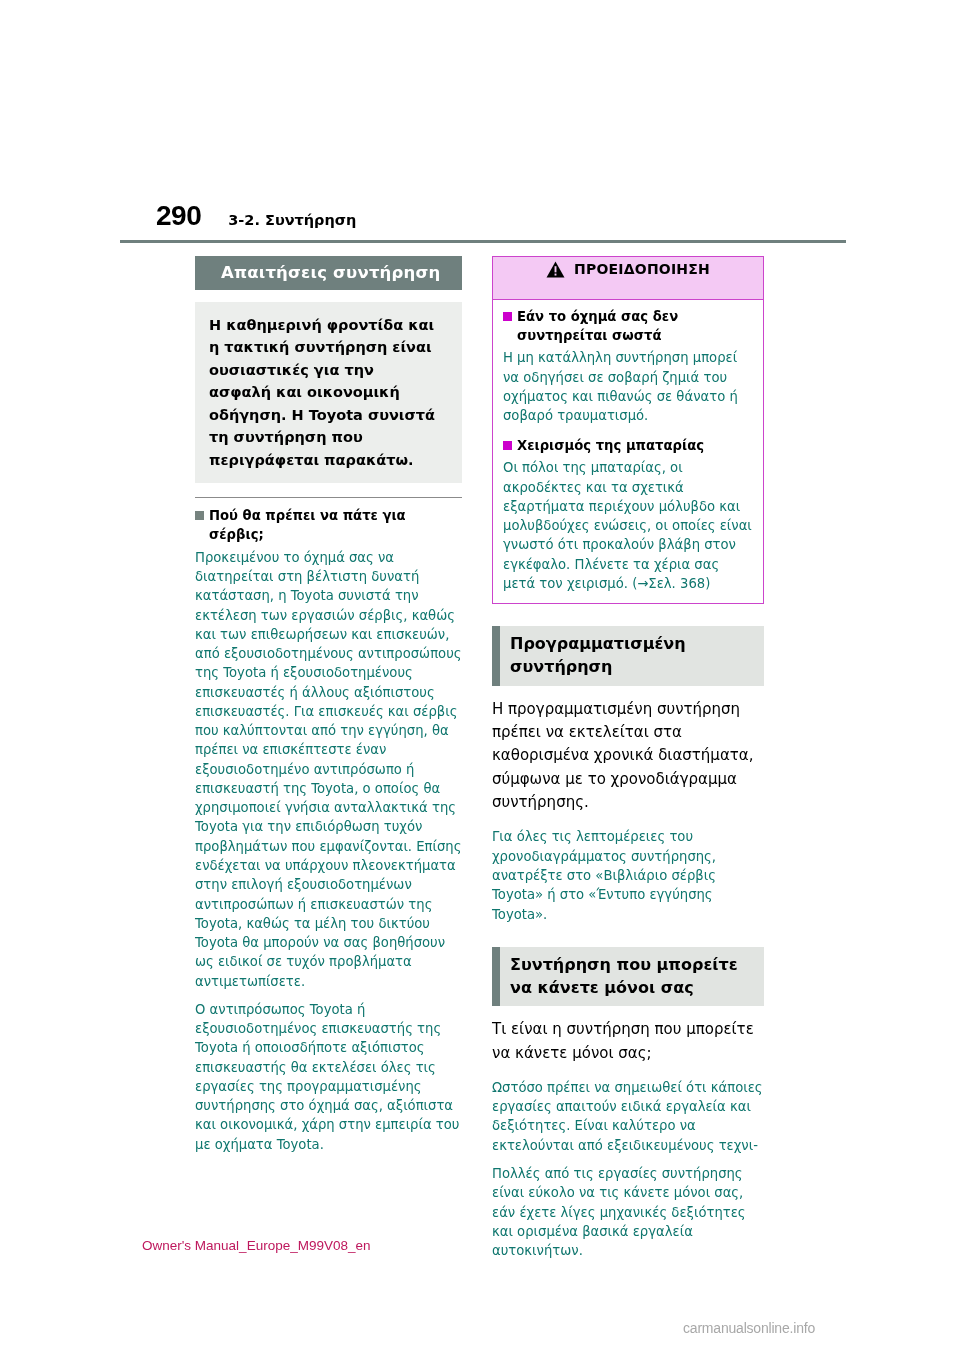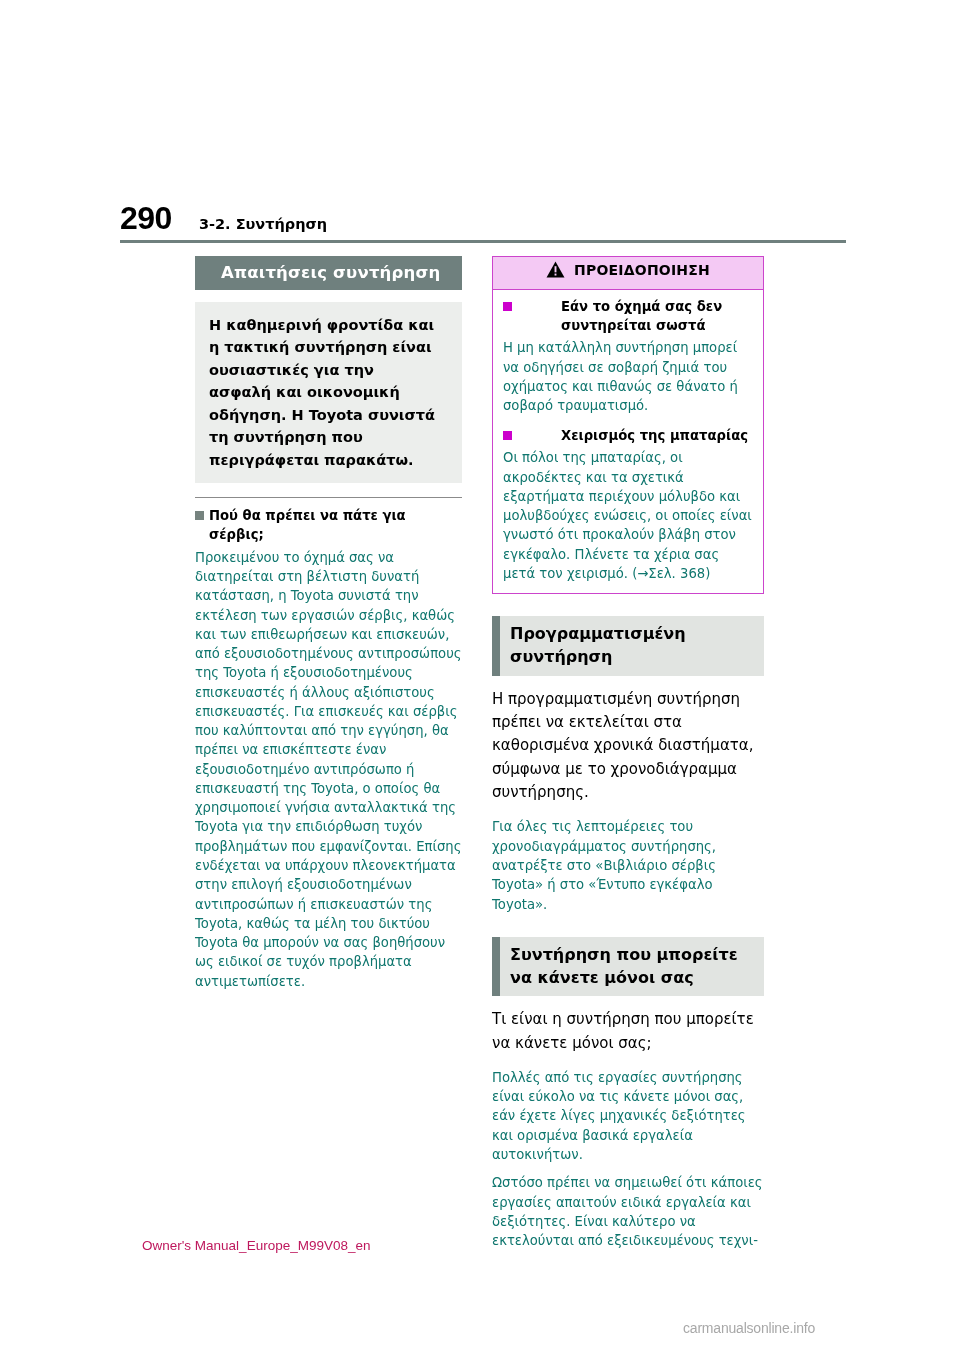--- a/index.html
+++ b/index.html
@@ -21,23 +21,24 @@
     position: absolute;
     left: 120px;
     top: 200px;
     width: 726px;
     display: flex;
     align-items: baseline;
   }
   #page-number {
     font-family: "Liberation Sans", sans-serif;
     font-weight: bold;
-    font-size: 32px;
+    font-size: 28px;
     letter-spacing: -0.5px;
     color: #000;
+    margin-left: 36px;
   }
   #section-title {
     font-family: "DejaVu Sans", sans-serif;
     font-weight: bold;
     font-size: 14.5px;
     margin-left: 27px;
     color: #000;
   }
   #header-rule {
     position: absolute;
@@ -128,41 +129,41 @@
 
   
   .warn-box {
     border: 1.5px solid #cc44cc;
     box-sizing: border-box;
   }
   .warn-head {
     background: #f4c9f4;
     border-bottom: 1.5px solid #cc44cc;
     display: flex;
-    align-items: flex-end;
+    align-items: flex-start;
     justify-content: center;
-    padding: 4px 0 11px 0;
+    padding: 4px 0 21px 0;
   }
   .warn-tri {
     width: 19px;
     height: 17px;
     margin-right: 9px;
     flex: 0 0 19px;
   }
   .warn-title {
     font-family: "DejaVu Sans", sans-serif;
     font-weight: bold;
     font-size: 14px;
     letter-spacing: 0.2px;
   }
   .warn-body {
     background: #ffffff;
     padding: 8px 10px 10px 10px;
   }
-  .warn-body .sub-head { font-size: 13.2px; gap: 44px; }
+  .warn-body .sub-head { font-size: 13.2px; }
   .warn-body .para { font-size: 13.2px; }
   .warn-sub-wrap { margin-top: 11px; }
 
   
   .sec-head {
     display: flex;
     align-items: stretch;
     background: #e1e4e1;
     margin-bottom: 12px;
   }
@@ -226,20 +227,21 @@
   <div class="intro-block">Η καθημερινή φροντίδα και η τακτική συντήρηση είναι ουσιαστικές για την ασφαλή και οικονομική οδήγηση. Η Toyota συνιστά τη συντήρηση που περιγράφεται παρακάτω.</div>
 
   <div class="thin-rule"></div>
 
   <div class="sub-head">
     <span class="sq"></span>
     <span>Πού θα πρέπει να πάτε για σέρβις;</span>
   </div>
 
   <p class="para">Προκειμένου το όχημά σας να διατηρείται στη βέλτιστη δυνατή κατάσταση, η Toyota συνιστά την εκτέλεση των εργασιών σέρβις, καθώς και των επιθεωρήσεων και επισκευών, από εξουσιοδοτημένους αντιπροσώπους της Toyota ή εξουσιοδοτημένους επισκευαστές ή άλλους αξιόπιστους επισκευαστές. Για επισκευές και σέρβις που καλύπτονται από την εγγύηση, θα πρέπει να επισκέπτεστε έναν εξουσιοδοτημένο αντιπρόσωπο ή επισκευαστή της Toyota, ο οποίος θα χρησιμοποιεί γνήσια ανταλλακτικά της Toyota για την επιδιόρθωση τυχόν προβλημάτων που εμφανίζονται. Επίσης ενδέχεται να υπάρχουν πλεονεκτήματα στην επιλογή εξουσιοδοτημένων αντιπροσώπων ή επισκευαστών της Toyota, καθώς τα μέλη του δικτύου Toyota θα μπορούν να σας βοηθήσουν ως ειδικοί σε τυχόν προβλήματα αντιμετωπίσετε.</p>
+  <p class="para">Ο αντιπρόσωπος Toyota ή εξουσιοδοτημένος επισκευαστής της Toyota ή οποιοσδήποτε αξιόπιστος επισκευαστής θα εκτελέσει όλες τις εργασίες της προγραμματισμένης συντήρησης στο όχημά σας, αξιόπιστα και οικονομικά, χάρη στην εμπειρία του με οχήματα Toyota.</p>
 
 </div>
 
 <div id="col-right">
 
   <div class="warn-box">
     <div class="warn-head">
       <svg class="warn-tri" viewBox="0 0 20 18">
         <polygon points="10,0.5 19.5,17.5 0.5,17.5" fill="#000000"></polygon>
         <rect x="9" y="5.5" width="2" height="6.5" fill="#f4c9f4"></rect>
@@ -266,28 +268,28 @@
     </div>
   </div>
 
   <div class="gap-22"></div>
 
   <div class="sec-head">
     <div class="sec-accent"></div>
     <div class="sec-head-text">Προγραμματισμένη συντήρηση</div>
   </div>
   <p class="para-lead">Η προγραμματισμένη συντήρηση πρέπει να εκτελείται στα καθορισμένα χρονικά διαστήματα, σύμφωνα με το χρονοδιάγραμμα συντήρησης.</p>
-  <p class="para">Για όλες τις λεπτομέρειες του χρονοδιαγράμματος συντήρησης, ανατρέξτε στο «Βιβλιάριο σέρβις Toyota» ή στο «Έντυπο εγκέφαλο Toyota».</p>
+  <p class="para">Για όλες τις λεπτομέρειες του χρονοδιαγράμματος συντήρησης, ανατρέξτε στο «Βιβλιάριο σέρβις Toyota» ή στο «Έντυπο εγγύησης Toyota».</p>
 
   <div class="gap-14"></div>
 
   <div class="sec-head">
     <div class="sec-accent"></div>
     <div class="sec-head-text">Συντήρηση που μπορείτε να κάνετε μόνοι σας</div>
   </div>
   <p class="para-lead">Τι είναι η συντήρηση που μπορείτε να κάνετε μόνοι σας;</p>
+  <p class="para">Ωστόσο πρέπει να σημειωθεί ότι κάποιες εργασίες απαιτούν ειδικά εργαλεία και δεξιότητες. Είναι καλύτερο να εκτελούνται από εξειδικευμένους τεχνι-</p>
   <p class="para">Πολλές από τις εργασίες συντήρησης είναι εύκολο να τις κάνετε μόνοι σας, εάν έχετε λίγες μηχανικές δεξιότητες και ορισμένα βασικά εργαλεία αυτοκινήτων.</p>
-  <p class="para">Ωστόσο πρέπει να σημειωθεί ότι κάποιες εργασίες απαιτούν ειδικά εργαλεία και δεξιότητες. Είναι καλύτερο να εκτελούνται από εξειδικευμένους τεχνι-</p>
 
 </div>
 
 <div id="footer-text">Owner's Manual_Europe_M99V08_en</div>
 <div id="watermark">carmanualsonline.info</div>
 
 </body></html>

